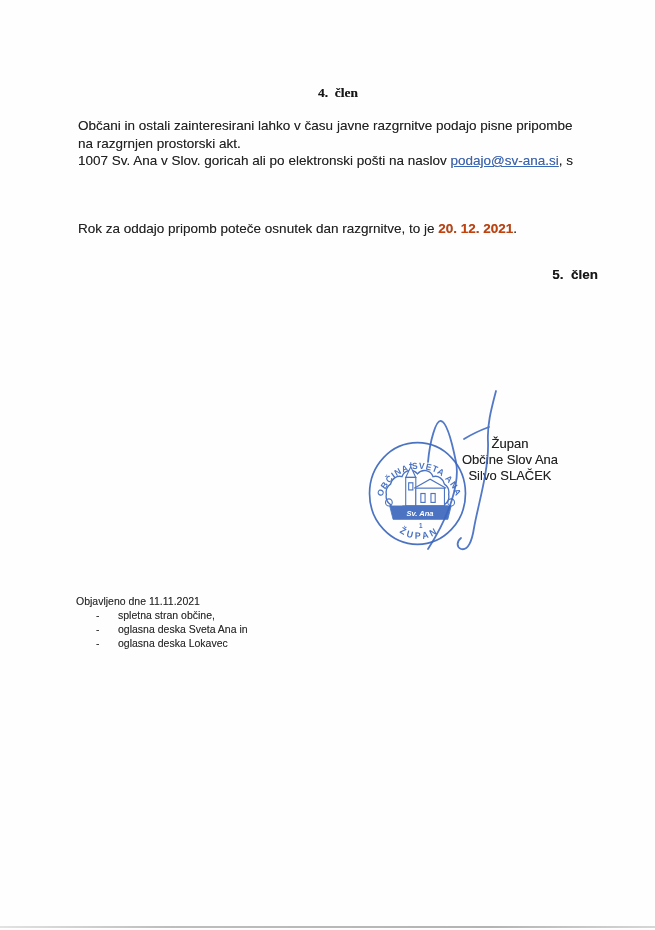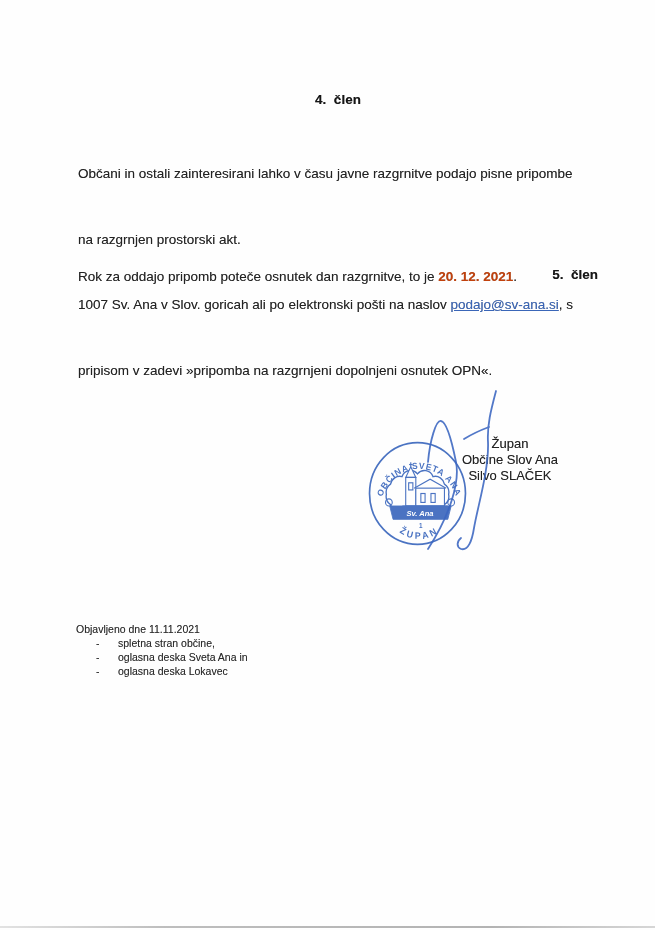--- a/index.html
+++ b/index.html
@@ -23,28 +23,28 @@
     position: absolute;
     left: 78px;
     width: 520px;
     text-align: center;
     font-size: 13.5px;
     font-weight: bold;
     color: #161616;
     white-space: pre;
     text-shadow: 0 0 0.4px rgba(20,20,20,0.5);
   }
-  .h4 { top: 92px; }
+  .h4 { top: 85px; font-family: Liberation Serif, serif; }
   .h5 { top: 267px; text-align: right; }
   .para {
     position: absolute;
     left: 78px;
     width: 512px;
   }
-  .para .line { white-space: pre; margin-top: 48px; }
+  .para .line { white-space: pre; }
   .p-main { top: 117px; }
   .p-deadline { top: 220px; }
   .p-art5 { top: 301px; }
   .bold { font-weight: bold; color:#c2410c; }
   .link {
     color: #3a66b8;
     text-decoration: underline;
     cursor: pointer;
   }
   .stamp-wrap {
@@ -74,21 +74,20 @@
     text-shadow: 0 0 0.4px rgba(40,40,40,0.45);
   }
   .published {
     position: absolute;
     left: 76px;
     top: 594px;
     font-size: 10.5px;
     line-height: 14px;
     color: #2a2a2a;
     text-shadow: 0 0 0.3px rgba(40,40,40,0.4);
-    margin-top: 28px;
   }
   .pub-item { display: flex; }
   .pub-item .dash {
     width: 22px;
     margin-left: 20px;
     text-align: left;
   }
   .scan-edge {
     position: absolute;
     left: 0; right: 0;
@@ -102,21 +101,20 @@
 <body>
 
 <div class="page">
 
   <div class="heading h4">4.  člen</div>
 
   <div class="para doc-text p-main">
     <div class="line">Občani in ostali zainteresirani lahko v času javne razgrnitve podajo pisne pripombe</div>
     <div class="line">na razgrnjen prostorski akt.</div>
     <div class="line"><span>1007 Sv. Ana v Slov. goricah ali po elektronski pošti na naslov </span><a class="link">podajo@sv-ana.si</a><span>, s</span></div>
-    <div class="line">pripisom v zadevi »pripomba na razgrnjeni dopolnjeni osnutek OPN«.</div>
   </div>
 
   <div class="para doc-text p-deadline">
     <div class="line"><span>Rok za oddajo pripomb poteče osnutek dan razgrnitve, to je </span><span class="bold">20. 12. 2021</span><span>.</span></div>
   </div>
 
   <div class="heading h5">5.  člen</div>
 
 
   <div class="stamp-wrap">

